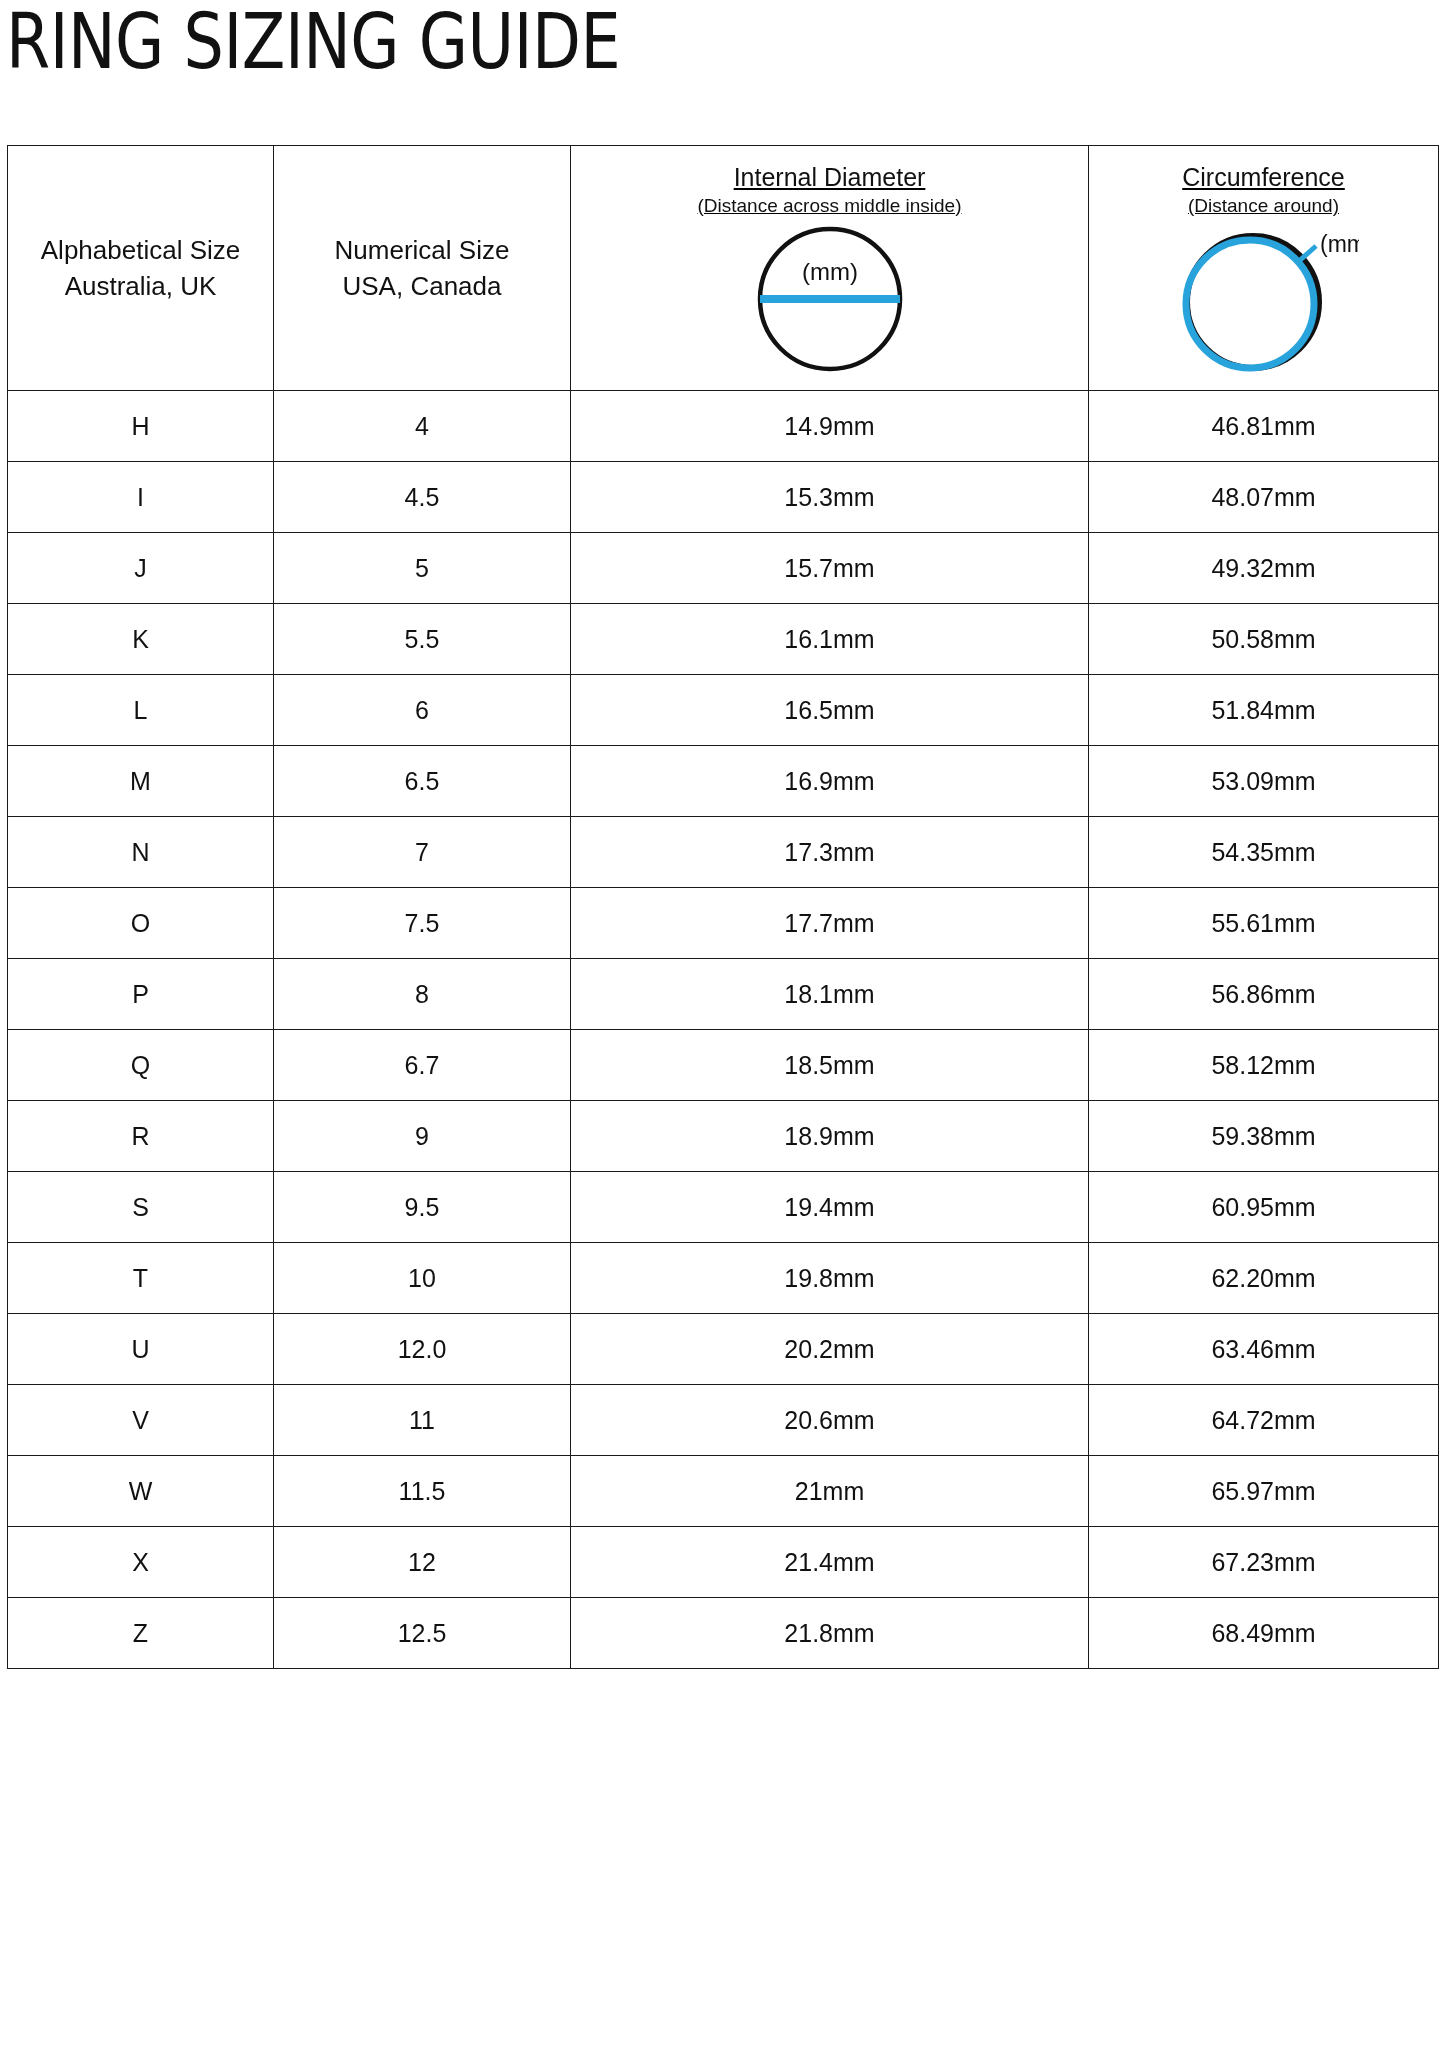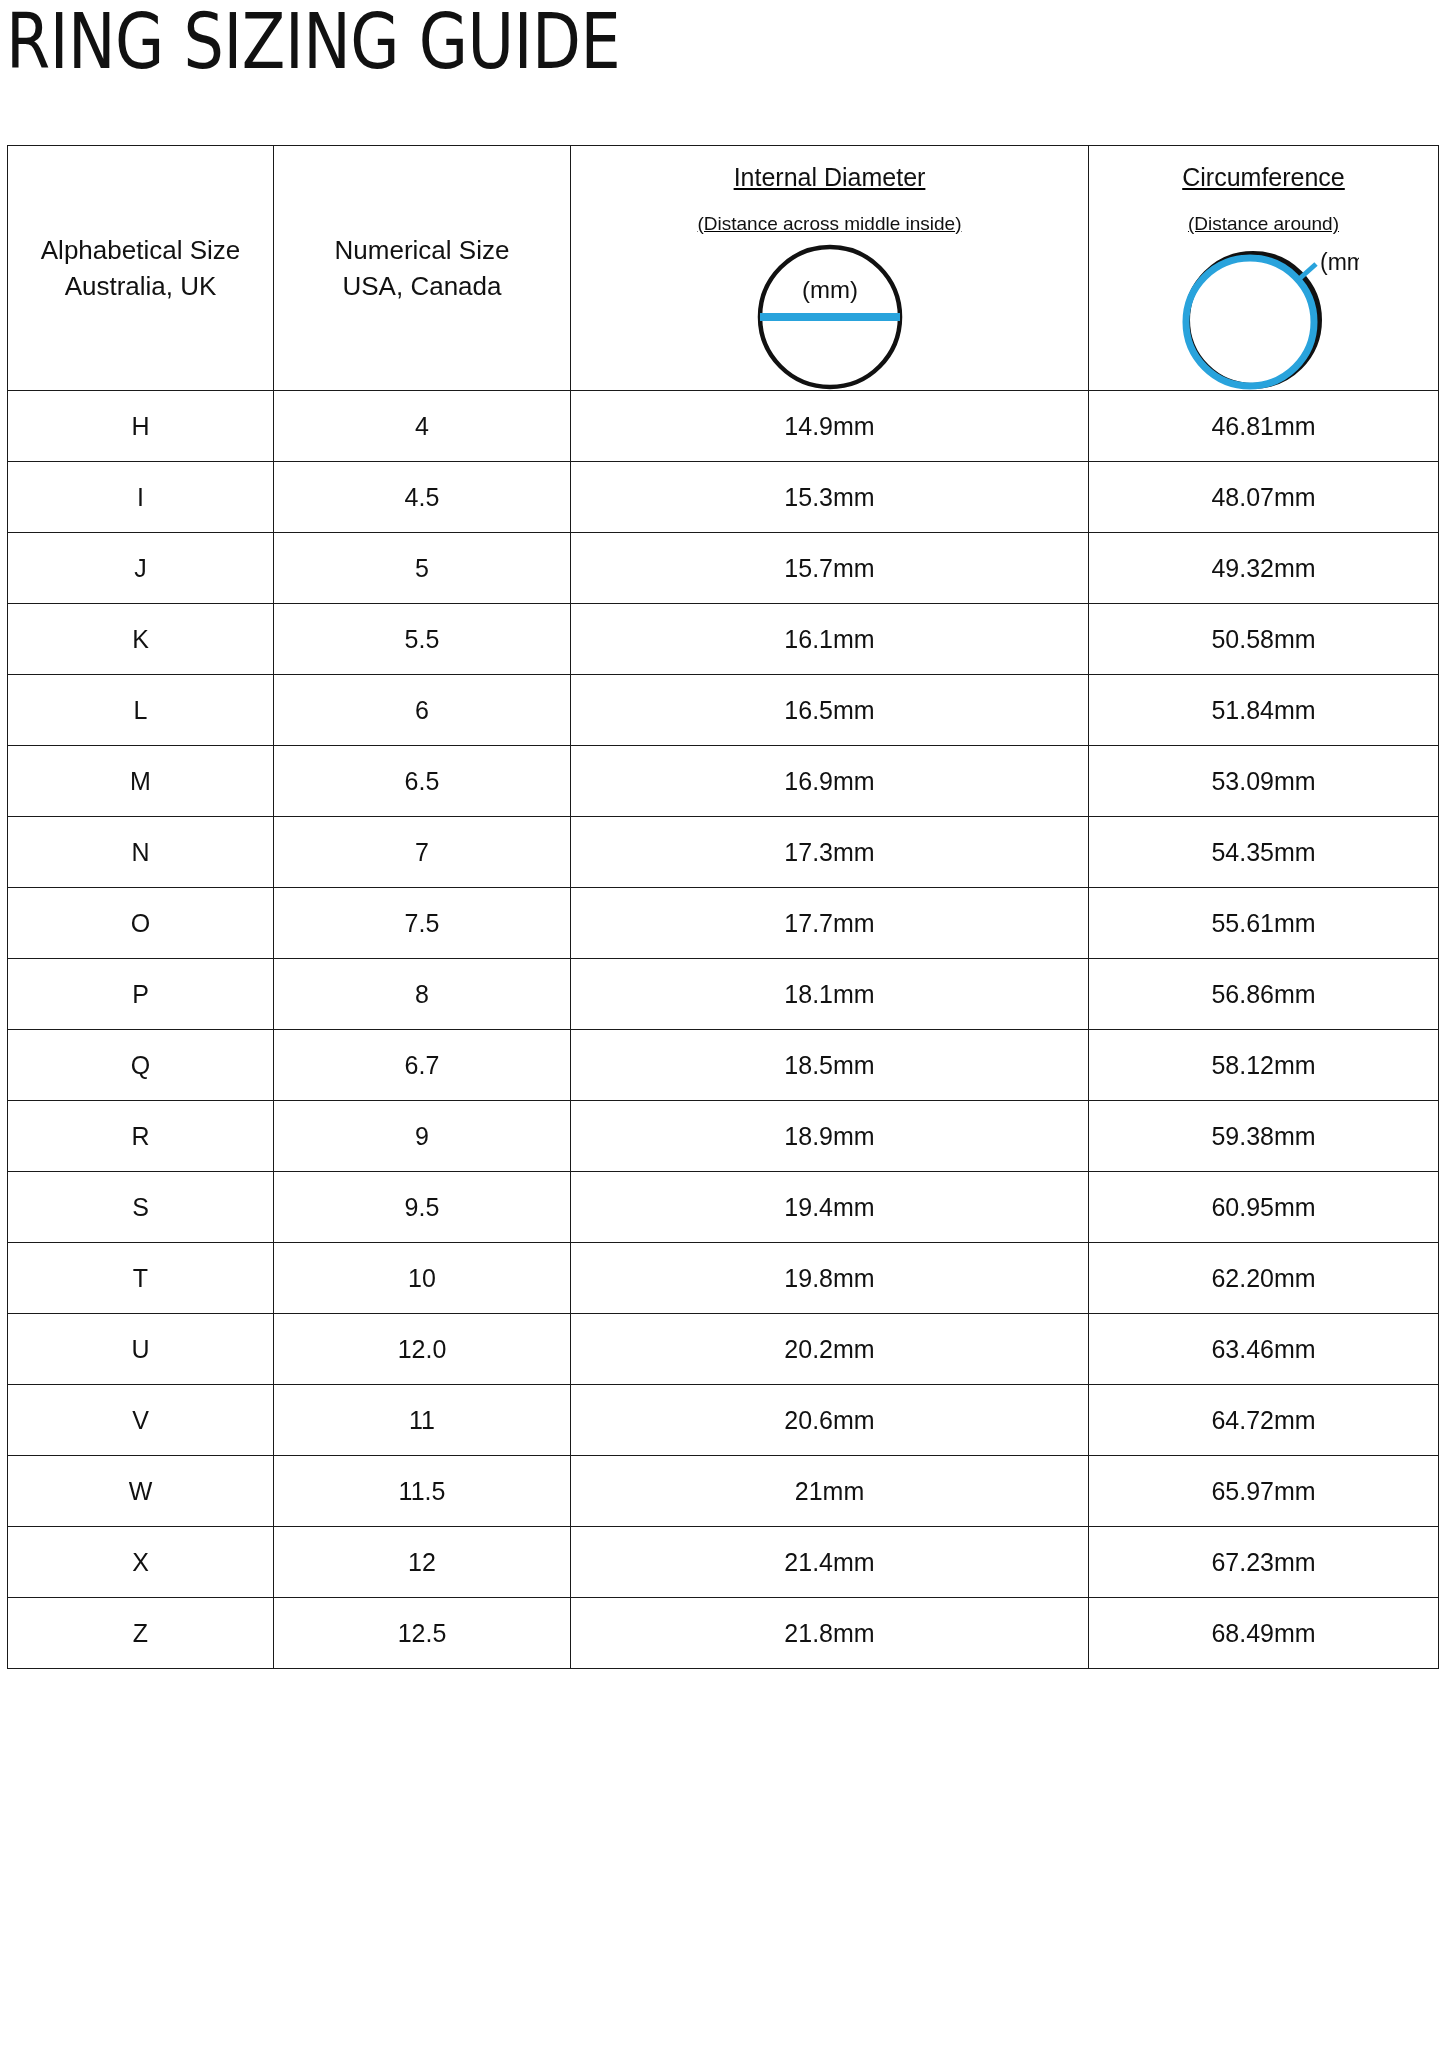--- a/index.html
+++ b/index.html
@@ -84,21 +84,21 @@
   }
   .hdr-title {
     font-size: 25px;
     line-height: 31px;
     color: #111111;
   }
   .hdr-sub {
     font-size: 19px;
     line-height: 24px;
     color: #111111;
-    margin-top: 19px;
+    margin-top: 1px;
   }
   .diagram {
     margin-top: 6px;
   }
 
   
   .data-row td {
     height: 70px;
     font-size: 25px;
     line-height: 30px;

